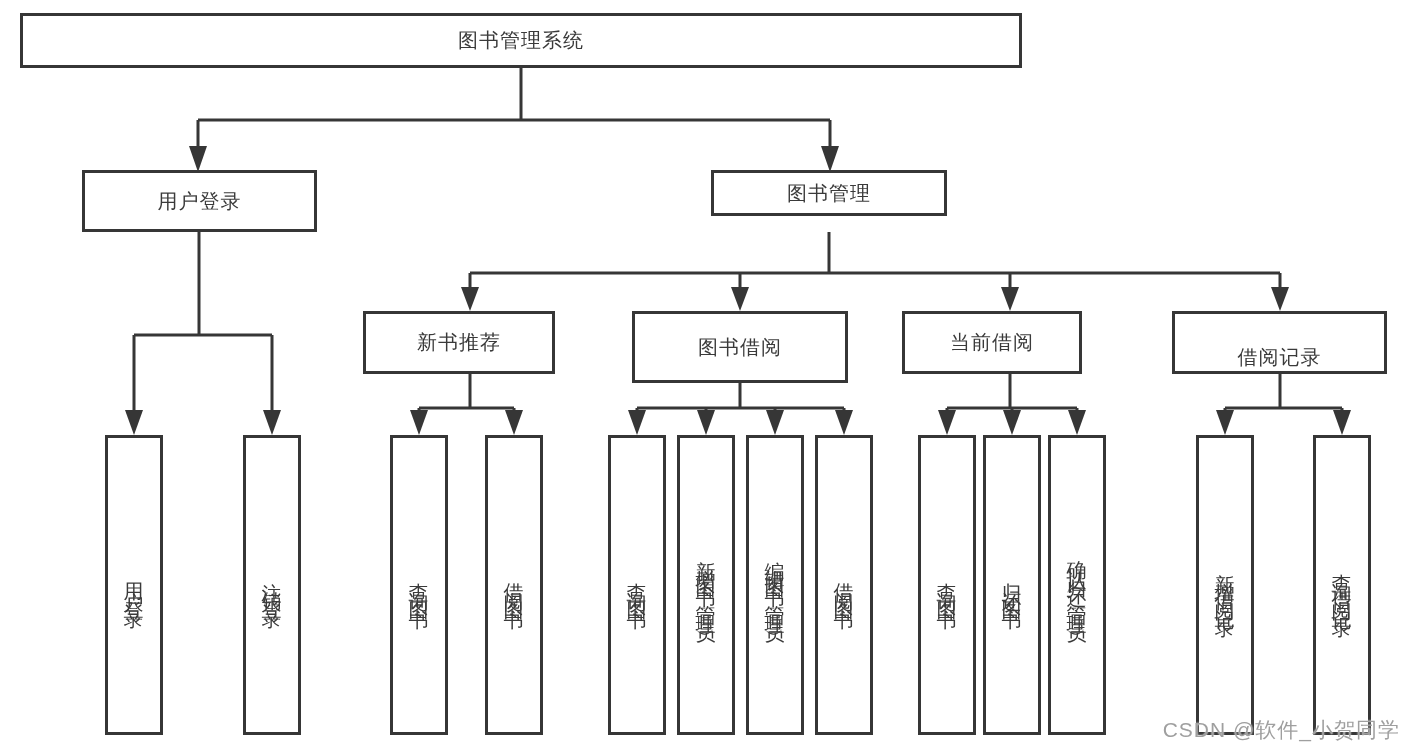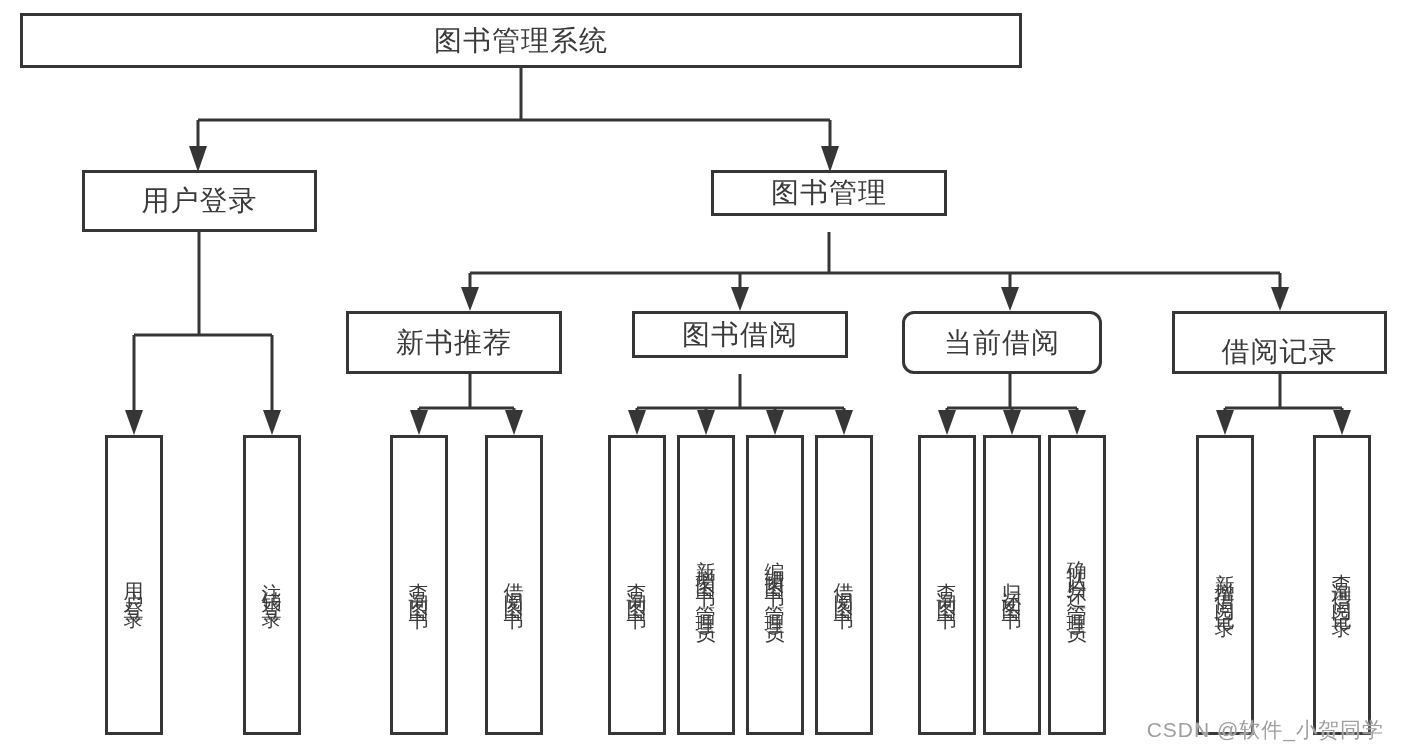--- a/index.html
+++ b/index.html
@@ -25,21 +25,21 @@
     color: var(--line);
   }
   .hbox {
     position: absolute;
     background: var(--background);
     border: 3px solid var(--line);
     display: flex;
     align-items: center;
     justify-content: center;
     color: var(--text);
-    font-size: 28px;
+    font-size: 20px;
     letter-spacing: 1px;
     white-space: nowrap;
   }
   .vbox {
     position: absolute;
     top: 435px;
     width: 58px;
     height: 300px;
     background: var(--background);
     border: 3px solid var(--line);
@@ -51,21 +51,21 @@
   }
   .vbox .vtext {
     writing-mode: vertical-rl;
     text-orientation: mixed;
     letter-spacing: 9px;
     line-height: 1;
     max-height: 292px;
   }
   .watermark {
     position: absolute;
-    right: 21px;
+    right: 5px;
     bottom: 3px;
     font-size: 21px;
     color: var(--watermark);
     text-shadow: 0 0 2px #ffffff;
     letter-spacing: 1px;
     white-space: nowrap;
     margin-left: 21px;
   }
 </style>
 </head>
@@ -117,27 +117,27 @@
     <span>图书管理系统</span>
   </div>
 
   <div class="hbox" style="left:82px; top:170px; width:235px; height:62px;">
     <span>用户登录</span>
   </div>
   <div class="hbox" style="left:711px; top:170px; width:236px; height:46px;">
     <span>图书管理</span>
   </div>
 
-  <div class="hbox" style="left:346px; top:311px; width:216px; height:63px;">
+  <div class="hbox" style="left:363px; top:311px; width:192px; height:63px;">
     <span>新书推荐</span>
   </div>
-  <div class="hbox" style="left:632px; top:311px; width:216px; height:47px;">
+  <div class="hbox" style="left:632px; top:311px; width:216px; height:72px;">
     <span>图书借阅</span>
   </div>
-  <div class="hbox" style="left:902px; top:311px; width:200px; height:63px;border-radius:12px;">
+  <div class="hbox" style="left:902px; top:311px; width:180px; height:63px;">
     <span>当前借阅</span>
   </div>
   <div class="hbox" style="left:1172px; top:311px; width:215px; height:63px;align-items:flex-end;">
     <span>借阅记录</span>
   </div>
 
   <div class="vbox" style="left:105px;">
     <span class="vtext">用户登录</span>
   </div>
   <div class="vbox" style="left:243px;">

